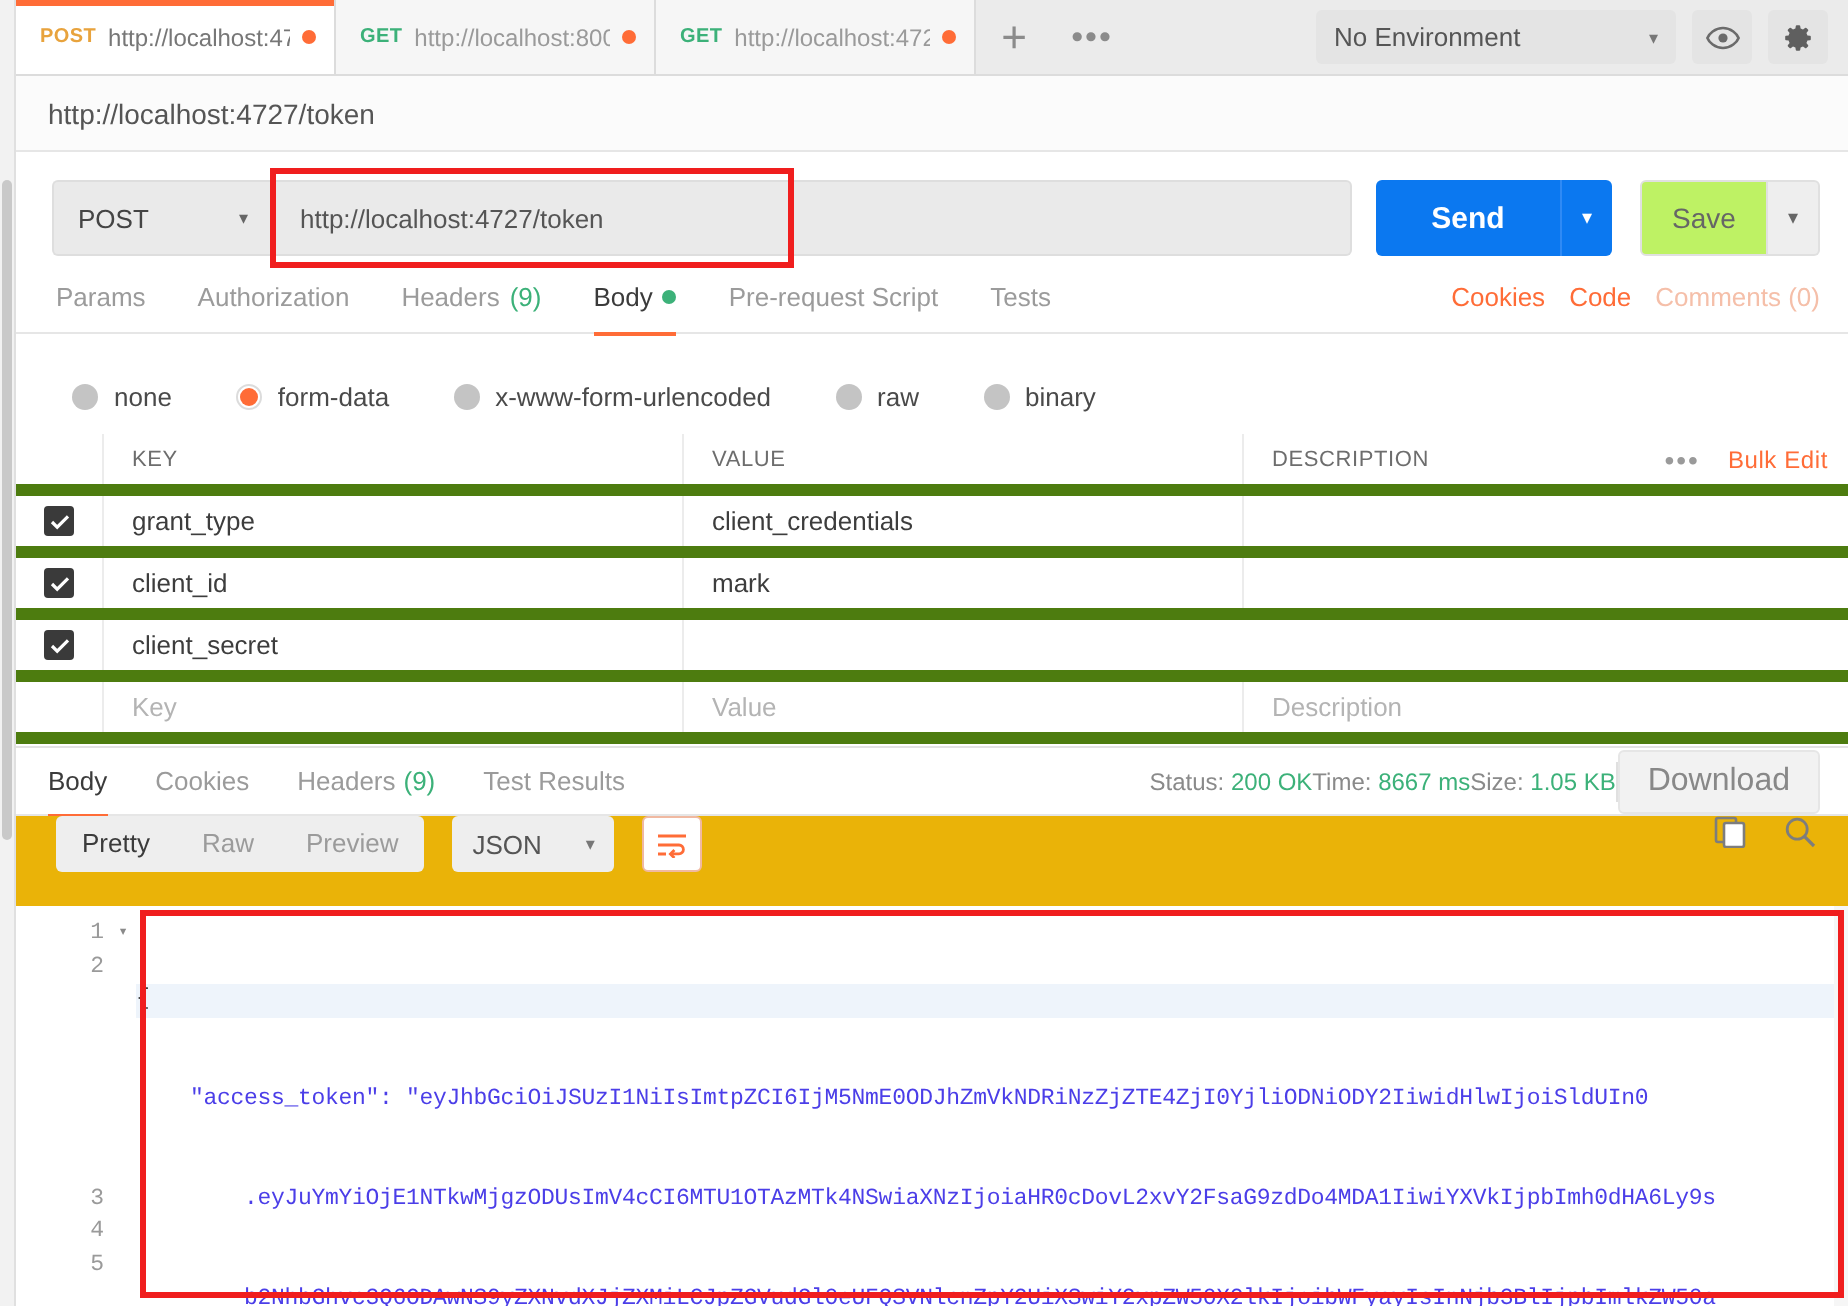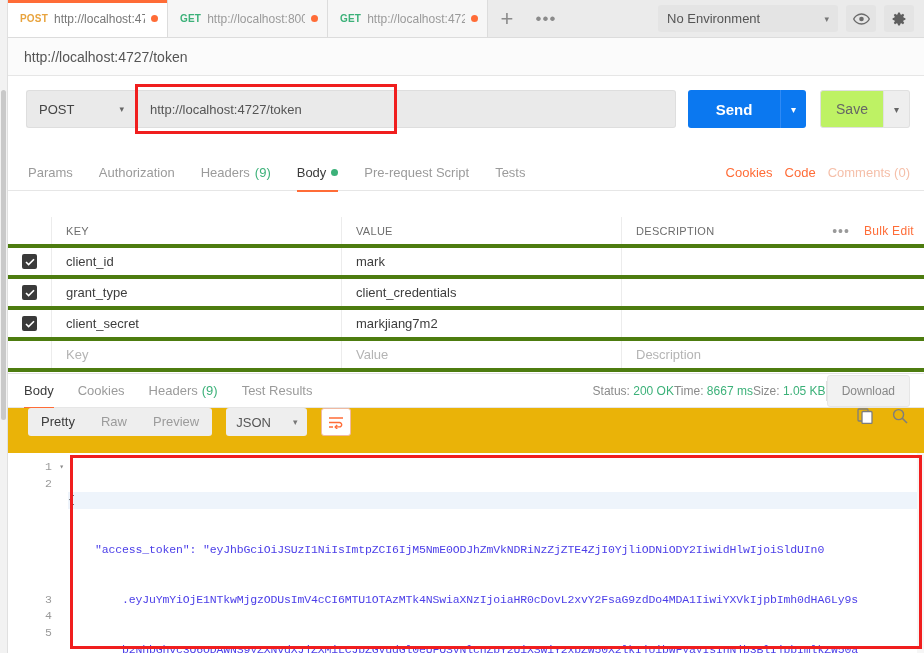--- a/index.html
+++ b/index.html
@@ -114,21 +114,21 @@
     font-size:14px; color:#666;
   }
   .save-caret {
     height:38px; width:26px; background:#eeeeee; border:1px solid #e0e0e0; border-left:none;
     border-radius:0 3px 3px 0; display:flex; align-items:center; justify-content:center;
     font-size:10px; color:#666;
   }
 
   
   .reqtabs {
-    position:absolute; left:8px; top:154px; right:0; height:37px;
+    position:absolute; left:8px; top:130px; right:0; height:37px;
     border-bottom:1px solid #e6e6e6; display:flex; align-items:center; padding-left:20px;
   }
   .rtab {
     height:37px; display:flex; align-items:center; gap:5px; margin-right:26px;
     font-size:13px; color:#9b9b9b; position:relative;
   }
   .rtab.active { color:#3b3b3b; }
   .rtab.active::after {
     content:""; position:absolute; left:0; right:0; bottom:-1px; height:2px; background:#ff6c37;
   }
@@ -146,21 +146,21 @@
   .radio-item { display:flex; align-items:center; gap:8px; margin-right:32px; font-size:13px; color:#4a4a4a; }
   .radio {
     width:13px; height:13px; border-radius:50%; background:#c4c4c4; flex:none;
     display:flex; align-items:center; justify-content:center;
   }
   .radio.sel { background:#fff; border:1px solid #dcdcdc; }
   .radio.sel::after { content:""; width:9px; height:9px; border-radius:50%; background:#ff6c37; }
 
   
   .kvtable { position:absolute; left:8px; top:217px; right:0; height:156px; background:#fff; }
-  .kvrow { display:flex; height:31px; border-bottom:4px solid #4d7c0f; }
+  .kvrow { display:flex; height:31px; border-bottom:6px solid #4d7c0f; }
   .kvrow.head { height:31px; }
   .kv-c0 { width:44px; border-right:1px solid #ececec; display:flex; align-items:center; justify-content:center; }
   .kv-c1 { width:290px; border-right:1px solid #ececec; display:flex; align-items:center; padding-left:14px; }
   .kv-c2 { width:280px; border-right:1px solid #ececec; display:flex; align-items:center; padding-left:14px; }
   .kv-c3 { flex:1; display:flex; align-items:center; padding-left:14px; }
   .kvrow.head .kv-c1, .kvrow.head .kv-c2, .kvrow.head .kv-c3 {
     font-size:11px; color:#6d6d6d; letter-spacing:.3px;
     font-family:"Liberation Sans", sans-serif;
   }
   .kvrow.head .kv-c3 { display:flex; align-items:center; padding-right:10px; }
@@ -183,21 +183,21 @@
   }
   .resptab { font-size:13px; color:#9b9b9b; margin-right:24px; height:35px; display:flex; align-items:center; gap:4px; position:relative; }
   .resptab.active { color:#3b3b3b; }
   .resptab.active::after { content:""; position:absolute; left:0; right:0; bottom:-1px; height:2px; background:#ff6c37; }
   .resptab .count { color:#3cb179; }
   .resp-meta { margin-left:auto; display:flex; align-items:center; padding-right:14px; font-size:12px; color:#8a8a8a; }
   .meta-val { color:#3cb179; }
   .divider-v { width:1px; height:20px; background:#e0e0e0; }
   .download {
     height:26px; padding:15px 14px; background:#f2f2f2; border:1px solid #e6e6e6; border-radius:3px;
-    display:flex; align-items:center; font-size:12px; color:#888;
+    display:flex; align-items:center; font-size:16px; color:#888;
   }
 
   
   .viewerbar {
     position:absolute; left:8px; top:408px; right:0; height:45px;
     display:flex; align-items:flex-start; padding-left:20px; background:#eab308;
   }
   .seg { height:28px; background:#eeeeee; border-radius:3px; display:flex; align-items:center; }
   .seg-item { padding:0 13px; font-size:13px; color:#9b9b9b; line-height:28px; }
   .seg-item.active { color:#3b3b3b; }
@@ -338,20 +338,42 @@
       <span>Tests</span>
     </div>
 
     <div class="reqtabs-right">
       <span class="rt-link">Cookies</span>
       <span class="rt-link">Code</span>
       <span class="rt-link muted">Comments (0)</span>
     </div>
   </div>
 
+  <div class="bodytypes">
+    <div class="radio-item">
+      <span class="radio"></span>
+      <span>none</span>
+    </div>
+    <div class="radio-item">
+      <span class="radio sel"></span>
+      <span>form-data</span>
+    </div>
+    <div class="radio-item">
+      <span class="radio"></span>
+      <span>x-www-form-urlencoded</span>
+    </div>
+    <div class="radio-item">
+      <span class="radio"></span>
+      <span>raw</span>
+    </div>
+    <div class="radio-item">
+      <span class="radio"></span>
+      <span>binary</span>
+    </div>
+  </div>
 
   <div class="kvtable">
 
     <div class="kvrow head">
       <div class="kv-c0"></div>
       <div class="kv-c1">KEY</div>
       <div class="kv-c2">VALUE</div>
       <div class="kv-c3">
         <span>DESCRIPTION</span>
         <span class="head-right">
@@ -363,62 +385,59 @@
 
     <div class="kvrow">
       <div class="kv-c0">
         <span class="cb">
           <svg width="10" height="8" viewBox="0 0 10 8">
               <path d="M1 4l2.6 2.6L9 1.2" fill="none" stroke="#fff" stroke-width="1.6"></path>
             </svg>
         </span>
       </div>
       <div class="kv-c1">
-        <span class="cell-text">client_id</span>
+        <span class="cell-text">grant_type</span>
       </div>
       <div class="kv-c2">
-        <span class="cell-text">mark</span>
+        <span class="cell-text">client_credentials</span>
       </div>
       <div class="kv-c3">
         <span class="cell-text"></span>
       </div>
     </div>
 
     <div class="kvrow">
       <div class="kv-c0">
         <span class="cb">
           <svg width="10" height="8" viewBox="0 0 10 8">
               <path d="M1 4l2.6 2.6L9 1.2" fill="none" stroke="#fff" stroke-width="1.6"></path>
             </svg>
         </span>
       </div>
       <div class="kv-c1">
-        <span class="cell-text">grant_type</span>
+        <span class="cell-text">client_id</span>
       </div>
       <div class="kv-c2">
-        <span class="cell-text">client_credentials</span>
+        <span class="cell-text">mark</span>
       </div>
       <div class="kv-c3">
         <span class="cell-text"></span>
       </div>
     </div>
 
     <div class="kvrow">
       <div class="kv-c0">
         <span class="cb">
           <svg width="10" height="8" viewBox="0 0 10 8">
               <path d="M1 4l2.6 2.6L9 1.2" fill="none" stroke="#fff" stroke-width="1.6"></path>
             </svg>
         </span>
       </div>
       <div class="kv-c1">
         <span class="cell-text">client_secret</span>
-      </div>
-      <div class="kv-c2">
-        <span class="cell-text">markjiang7m2</span>
       </div>
       <div class="kv-c3">
         <span class="cell-text"></span>
       </div>
     </div>
 
     <div class="kvrow">
       <div class="kv-c0"></div>
       <div class="kv-c1">
         <span class="cell-text ph">Key</span>

